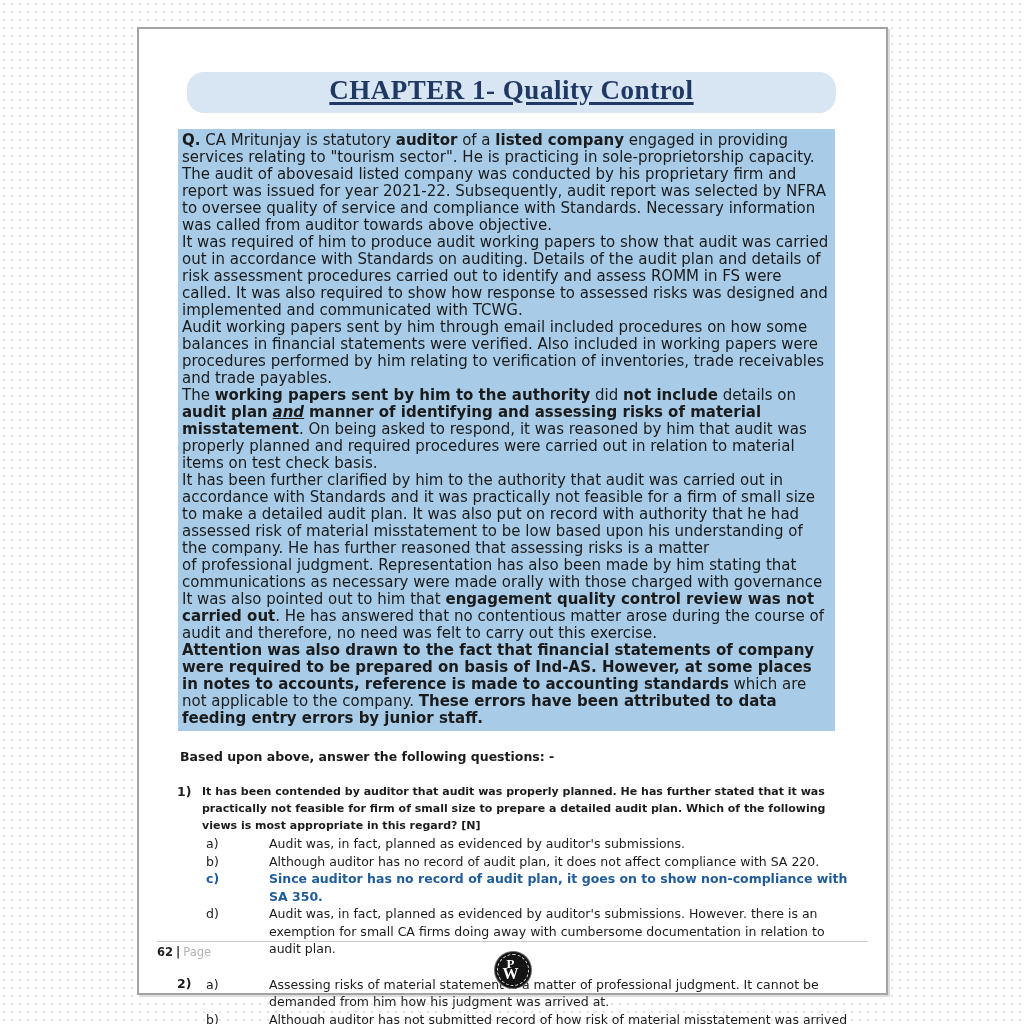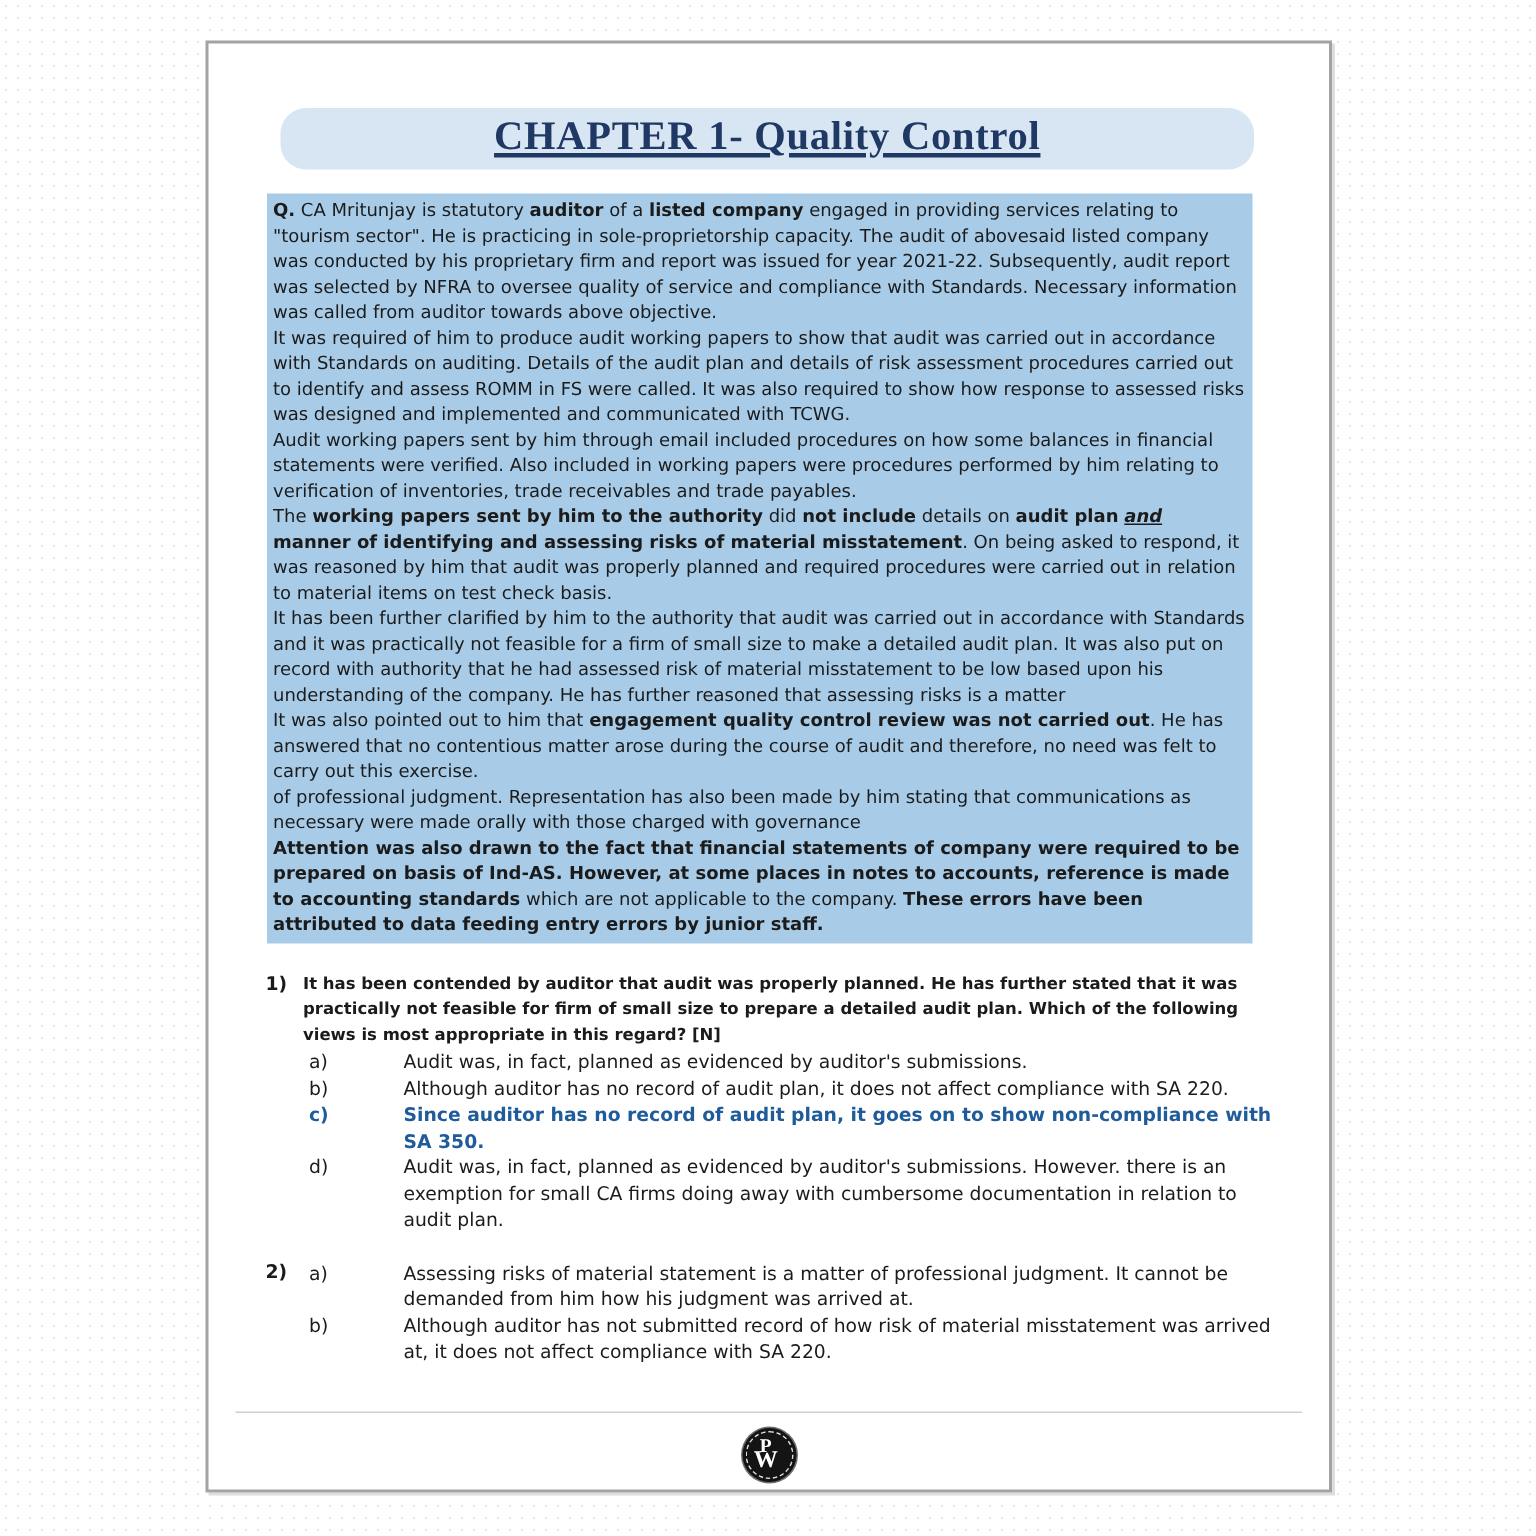--- a/index.html
+++ b/index.html
@@ -33,21 +33,21 @@
     letter-spacing:0.5px;
     color:#1f3864;
     text-decoration:underline;
     text-decoration-thickness:2.5px;
     text-underline-offset:3px;
   }
   .qblock{
     margin:16px 51px 0 39px;
     background:#a8cce8;
     padding:3px 5px 4px 4px;
-    font-size:12px;
+    font-size:15px;
     line-height:17px;
   }
   .qblock p{margin:0;}
   .intro{
     margin:17px 30px 0 41px;
     font-weight:bold;
     font-size:12.5px;
     line-height:17px;
   }
   .questions{margin:18px 30px 0 38px;}
@@ -93,25 +93,26 @@
     <div class="title-bar">
       <h1>CHAPTER 1- Quality Control</h1>
     </div>
 
     <div class="qblock" id="scenario">
         <p><span style="font-weight: bold;">Q.</span><span> CA Mritunjay is statutory </span><span style="font-weight: bold;">auditor</span><span> of a </span><span style="font-weight: bold;">listed company</span><span> engaged in providing services relating to "tourism sector". He is practicing in sole-proprietorship capacity. The audit of abovesaid listed company was conducted by his proprietary firm and report was issued for year 2021-22. Subsequently, audit report was selected by NFRA to oversee quality of service and compliance with Standards. Necessary information was called from auditor towards above objective.</span></p>
         <p><span>It was required of him to produce audit working papers to show that audit was carried out in accordance with Standards on auditing. Details of the audit plan and details of risk assessment procedures carried out to identify and assess ROMM in FS were called. It was also required to show how response to assessed risks was designed and implemented and communicated with TCWG.</span></p>
         <p><span>Audit working papers sent by him through email included procedures on how some balances in financial statements were verified. Also included in working papers were procedures performed by him relating to verification of inventories, trade receivables and trade payables.</span></p>
         <p><span>The </span><span style="font-weight: bold;">working papers sent by him to the authority</span><span> did </span><span style="font-weight: bold;">not include</span><span> details on </span><span style="font-weight: bold;">audit plan</span><span> </span><span style="font-weight: bold; font-style: italic; text-decoration: underline;">and</span><span> </span><span style="font-weight: bold;">manner of identifying and assessing risks of material misstatement</span><span>. On being asked to respond, it was reasoned by him that audit was properly planned and required procedures were carried out in relation to material items on test check basis.</span></p>
         <p><span>It has been further clarified by him to the authority that audit was carried out in accordance with Standards and it was practically not feasible for a firm of small size to make a detailed audit plan. It was also put on record with authority that he had assessed risk of material misstatement to be low based upon his understanding of the company. He has further reasoned that assessing risks is a matter</span></p>
+        <p><span>of professional judgment. Representation has also been made by him stating that communications as necessary were made orally with those charged with governance</span></p>
         <p><span>It was also pointed out to him that </span><span style="font-weight: bold;">engagement quality control review was not carried out</span><span>. He has answered that no contentious matter arose during the course of audit and therefore, no need was felt to carry out this exercise.</span></p>
-        <p><span>of professional judgment. Representation has also been made by him stating that communications as necessary were made orally with those charged with governance</span></p>
         <p><span style="font-weight: bold;">Attention was also drawn to the fact that financial statements of company were required to be prepared on basis of Ind-AS. However, at some places in notes to accounts, reference is made to accounting standards</span><span> which are not applicable to the company. </span><span style="font-weight: bold;">These errors have been attributed to data feeding entry errors by junior staff.</span></p>
       </div>
 
+    <p class="intro">Based upon above, answer the following questions: -</p>
 
     <div class="questions" id="questions">
         <div class="q">
           <span class="qnum">1)</span>
           <div class="qbody">
             <div class="qstem">It has been contended by auditor that audit was properly planned. He has further stated that it was practically not feasible for firm of small size to prepare a detailed audit plan. Which of the following views is most appropriate in this regard? [N]</div>
             <div class="opts">
               <div class="opt">
                 <span class="optletter">a)</span>
                 <span class="opttext">Audit was, in fact, planned as evidenced by auditor's submissions.</span>
@@ -143,20 +144,23 @@
                 <span class="optletter">b)</span>
                 <span class="opttext">Although auditor has not submitted record of how risk of material misstatement was arrived at, it does not affect compliance with SA 220.</span>
               </div>
             </div>
           </div>
         </div>
       </div>
 
     <div class="footer">
       <div class="rule"></div>
+      <div class="pageno">
+        <span class="num">62</span><span class="sep">|</span><span class="lbl">Page</span>
+      </div>
       <div class="pwlogo">
         <span class="lp">P</span>
         <span class="lw">W</span>
       </div>
     </div>
 
   </div>
 </div>
 
 </body></html>

